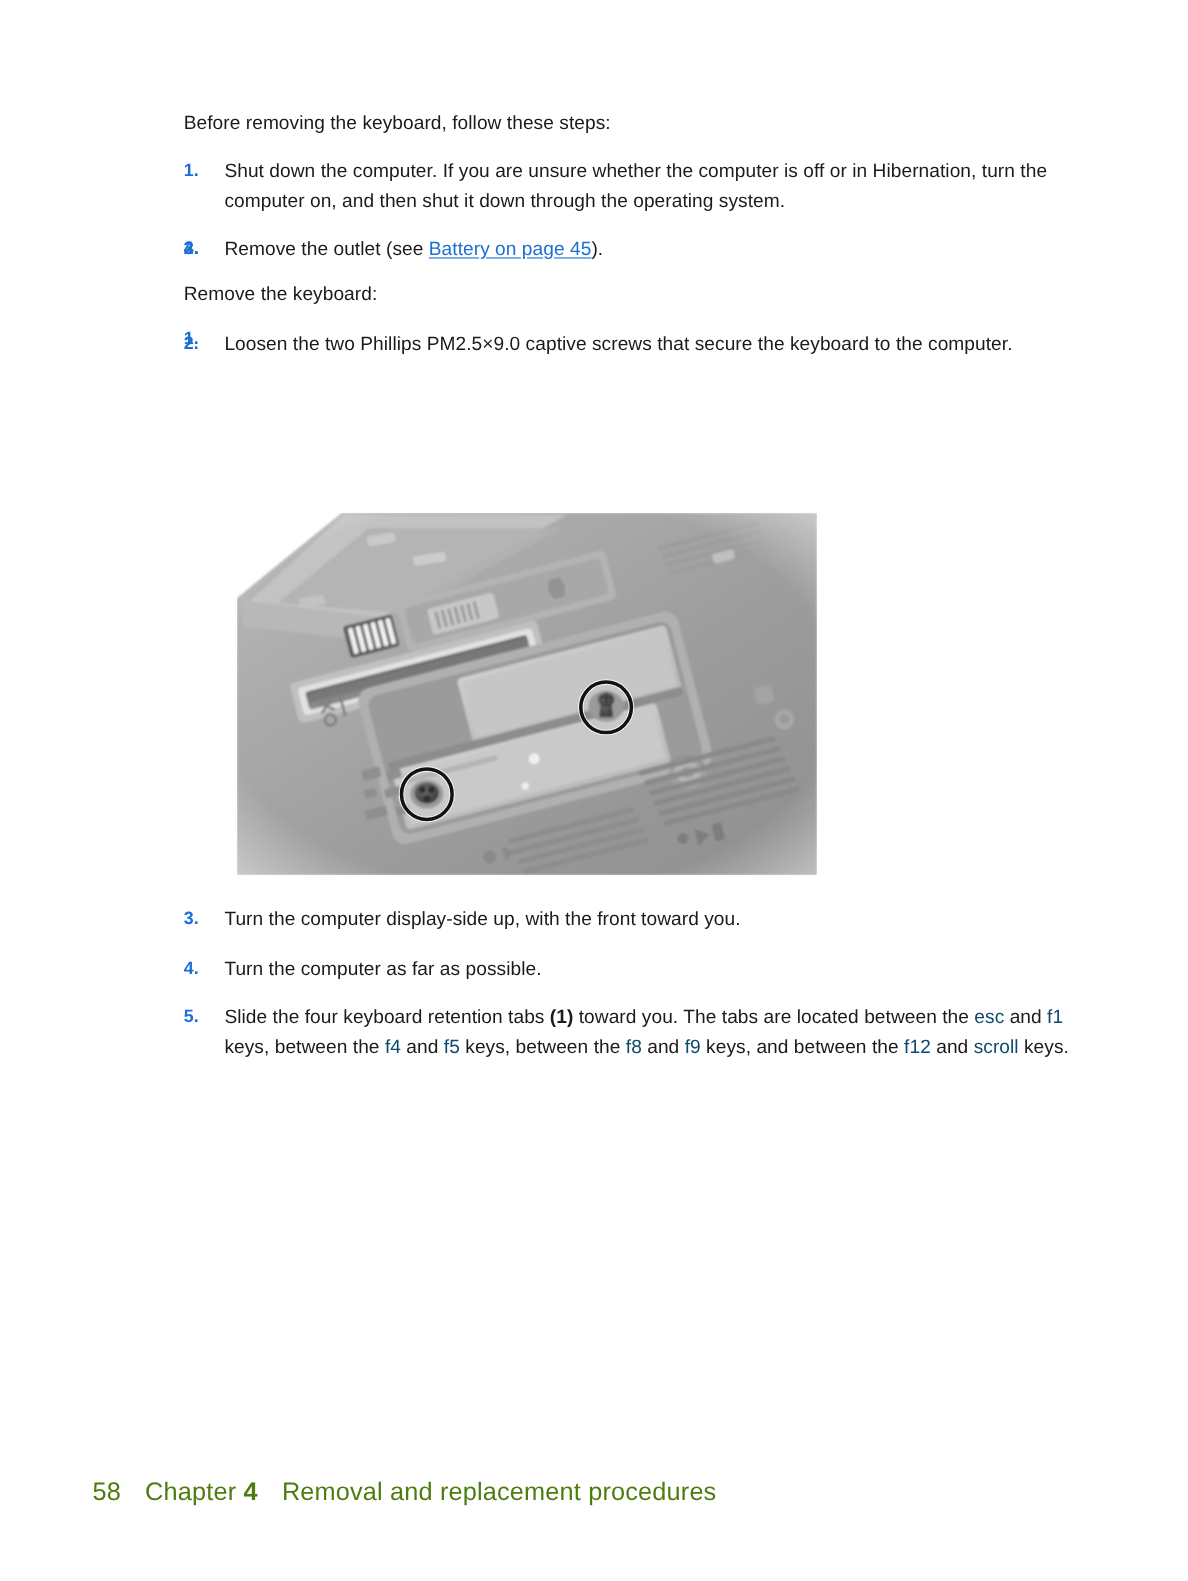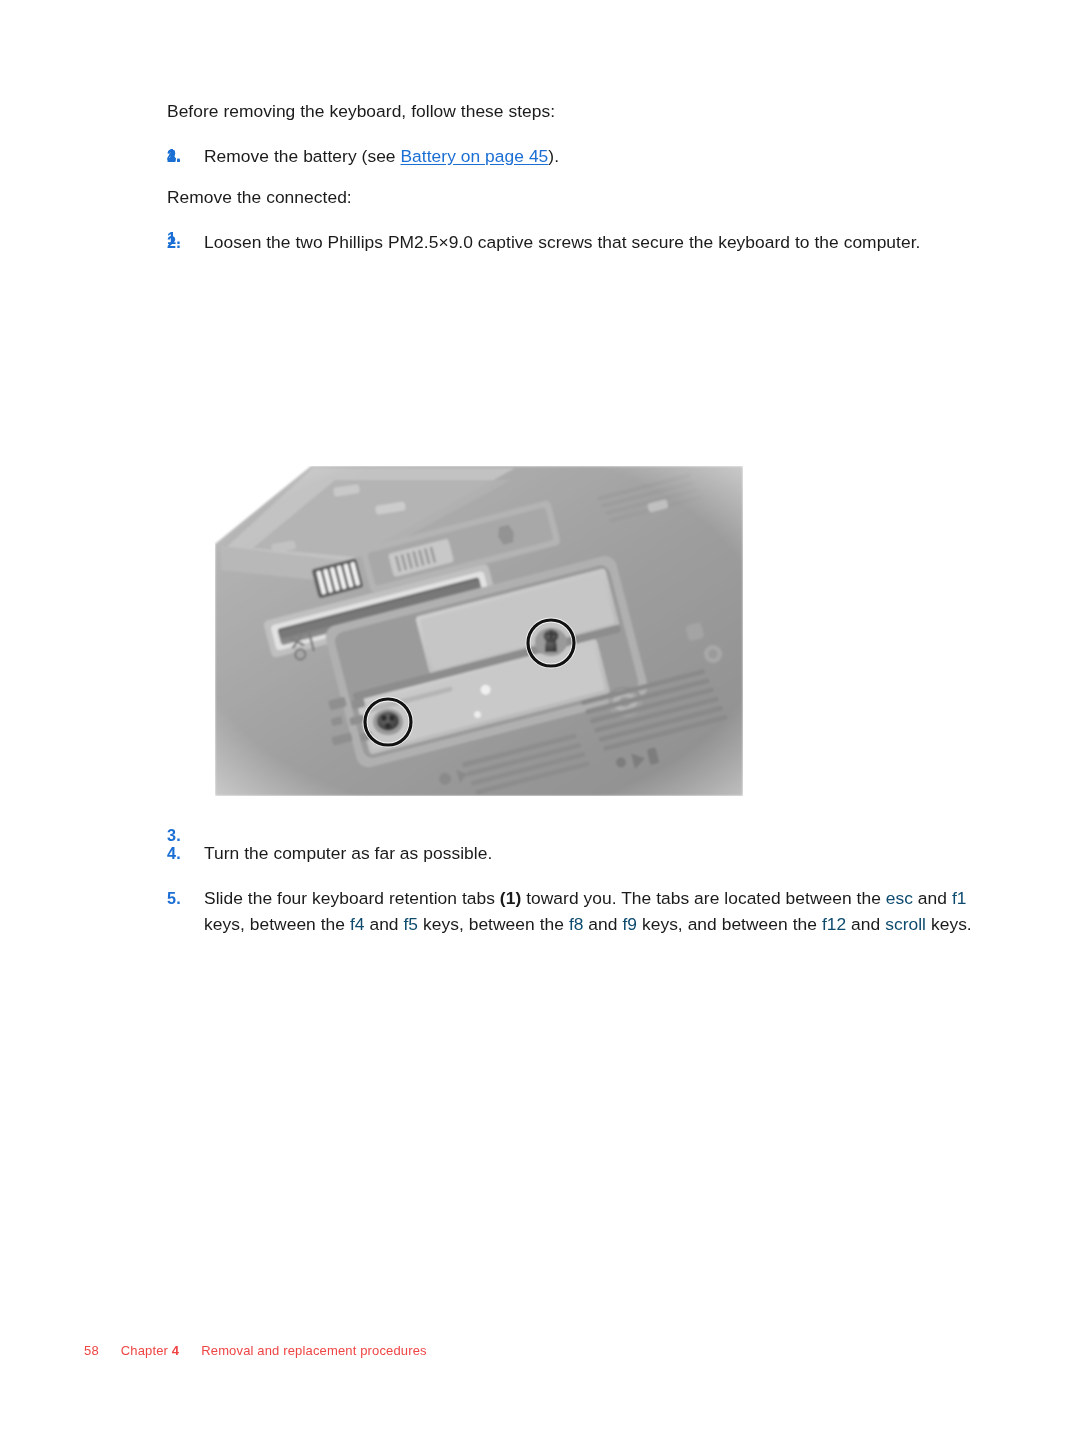--- a/index.html
+++ b/index.html
@@ -93,55 +93,56 @@
     mask-image:
       radial-gradient(ellipse 86% 88% at 50% 50%, #000 62%, rgba(0,0,0,0.55) 82%, rgba(0,0,0,0) 99%);
   }
   .photo svg { display: block; }
 
   
   .footer {
     position: absolute;
     left: 84px;
     top: 1343px;
-    font-size: 13px;
-    color: #ef4444;
+    font-size: 23px;
+    color: #4d7c0f;
     letter-spacing: 0.15px;
     white-space: pre;
   }
   .footer .pageno { margin-right: 22px; }
   .footer .chapnum { font-weight: bold; }
   .footer .chaptitle { margin-left: 22px; }
 </style>
 </head>
 <body>
 
 <div class="page">
 
   <div class="content">
 
     <p class="para">Before removing the keyboard, follow these steps:</p>
 
     <div class="step">
       <span class="num">1.</span>
+      <span>Shut down the computer. If you are unsure whether the computer is off or in Hibernation, turn the computer on, and then shut it down through the operating system.</span>
     </div>
 
     <div class="step">
       <span class="num">2.</span>
     </div>
 
     <div class="step">
       <span class="num">3.</span>
     </div>
 
     <div class="step tight">
-      <span class="num">4.</span><span>Remove the battery (see </span><a class="doclink" href="#">Battery on page 45</a><span>).</span>
-    </div>
-
-    <p class="para tight">Remove the connected:</p>
+      <span class="num">4.</span><span>Remove the outlet (see </span><a class="doclink" href="#">Battery on page 45</a><span>).</span>
+    </div>
+
+    <p class="para tight">Remove the keyboard:</p>
 
     <div class="step">
       <span class="num">1.</span>
     </div>
 
     <div class="step">
       <span class="num">2.</span>
       <span>Loosen the two Phillips PM2.5×9.0 captive screws that secure the keyboard to the computer.</span>
     </div>
   </div>
@@ -328,20 +329,21 @@
           <circle cx="173" cy="256" r="23" fill="none" stroke="#121212" stroke-width="3.2"></circle>
         </g>
       </svg>
     </div>
   </div>
 
   <div class="content" style="top:822px;">
 
     <div class="step">
       <span class="num">3.</span>
+      <span>Turn the computer display-side up, with the front toward you.</span>
     </div>
 
     <div class="step">
       <span class="num">4.</span>
       <span>Turn the computer as far as possible.</span>
     </div>
 
     <div class="step">
       <span class="num">5.</span><span>Slide the four keyboard retention tabs </span><span class="bold">(1)</span><span> toward you. The tabs are located between the </span><span class="keyname">esc</span><span> and </span><span class="keyname">f1</span><span> keys, between the </span><span class="keyname">f4</span><span> and </span><span class="keyname">f5</span><span> keys, between the </span><span class="keyname">f8</span><span> and </span><span class="keyname">f9</span><span> keys, and between the </span><span class="keyname">f12</span><span> and </span><span class="keyname">scroll</span><span> keys.</span>
     </div>

